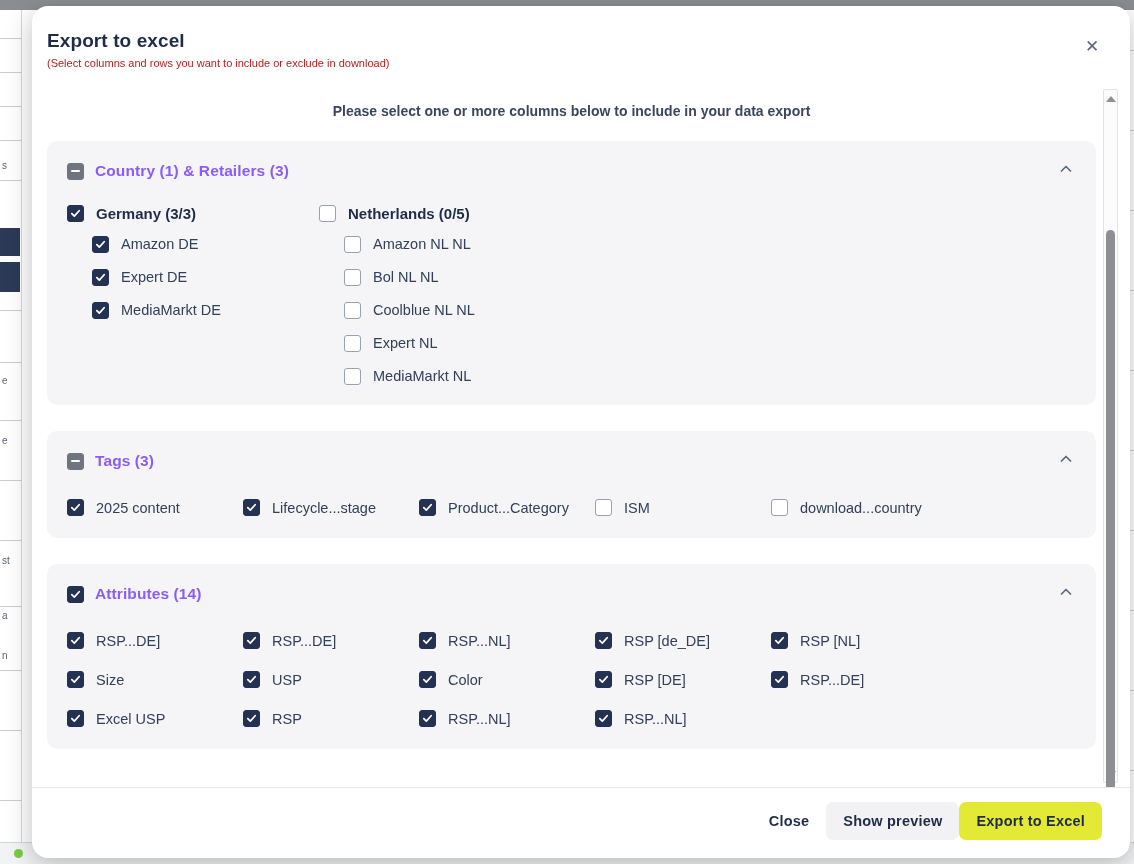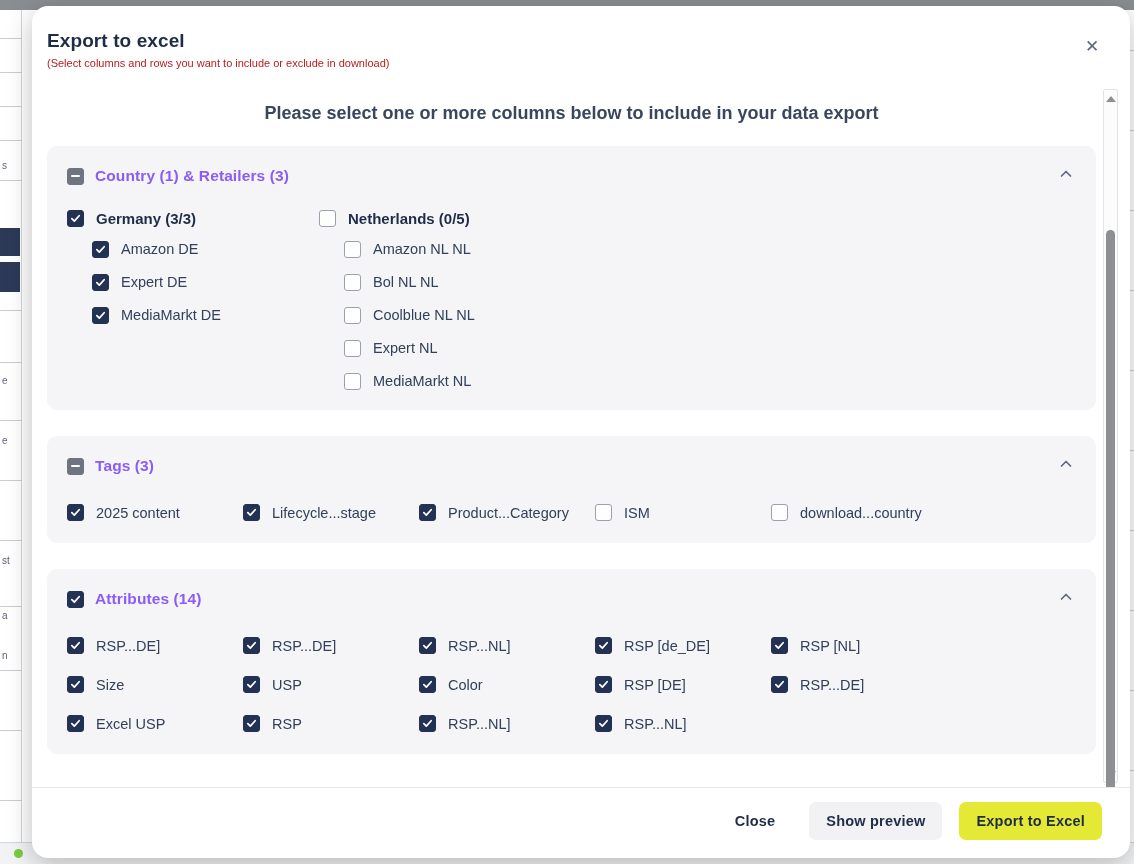--- a/index.html
+++ b/index.html
@@ -92,21 +92,21 @@
     padding: 0 15px 0 15px;
   }
   #scroll-area {
     position: absolute;
     left: 15px; right: 34px; top: 0; bottom: 0;
     overflow: hidden;
   }
 
   #select-heading {
     text-align: center;
-    font-size: 18px; font-weight: bold; color: #3a465e;
+    font-size: 14px; font-weight: bold; color: #3a465e;
     margin: 24px 0 22px 0;
   }
 
   
   .group {
     background: #f5f5f7;
     border-radius: 10px;
     margin-bottom: 26px;
     padding: 14px 20px 20px 20px;
     position: relative;
@@ -208,21 +208,21 @@
     background: #8d8f93; border-radius: 5px;
     cursor: grab;
   }
 
   
   #modal-footer {
     flex: 0 0 auto;
     border-top: 1px solid #e7e8ea;
     padding: 14px 28px 18px 28px;
     display: flex; align-items: center; justify-content: flex-end;
-    gap: 17px;
+    gap: 0;
   }
   .btn {
     font-family: "Liberation Sans", sans-serif;
     font-size: 14.5px; font-weight: bold;
     border: none; cursor: pointer;
     border-radius: 7px;
     padding: 11px 17px;
     letter-spacing: .2px;
   }
   #close-text-btn { background: transparent; color: #1f2c48; }

